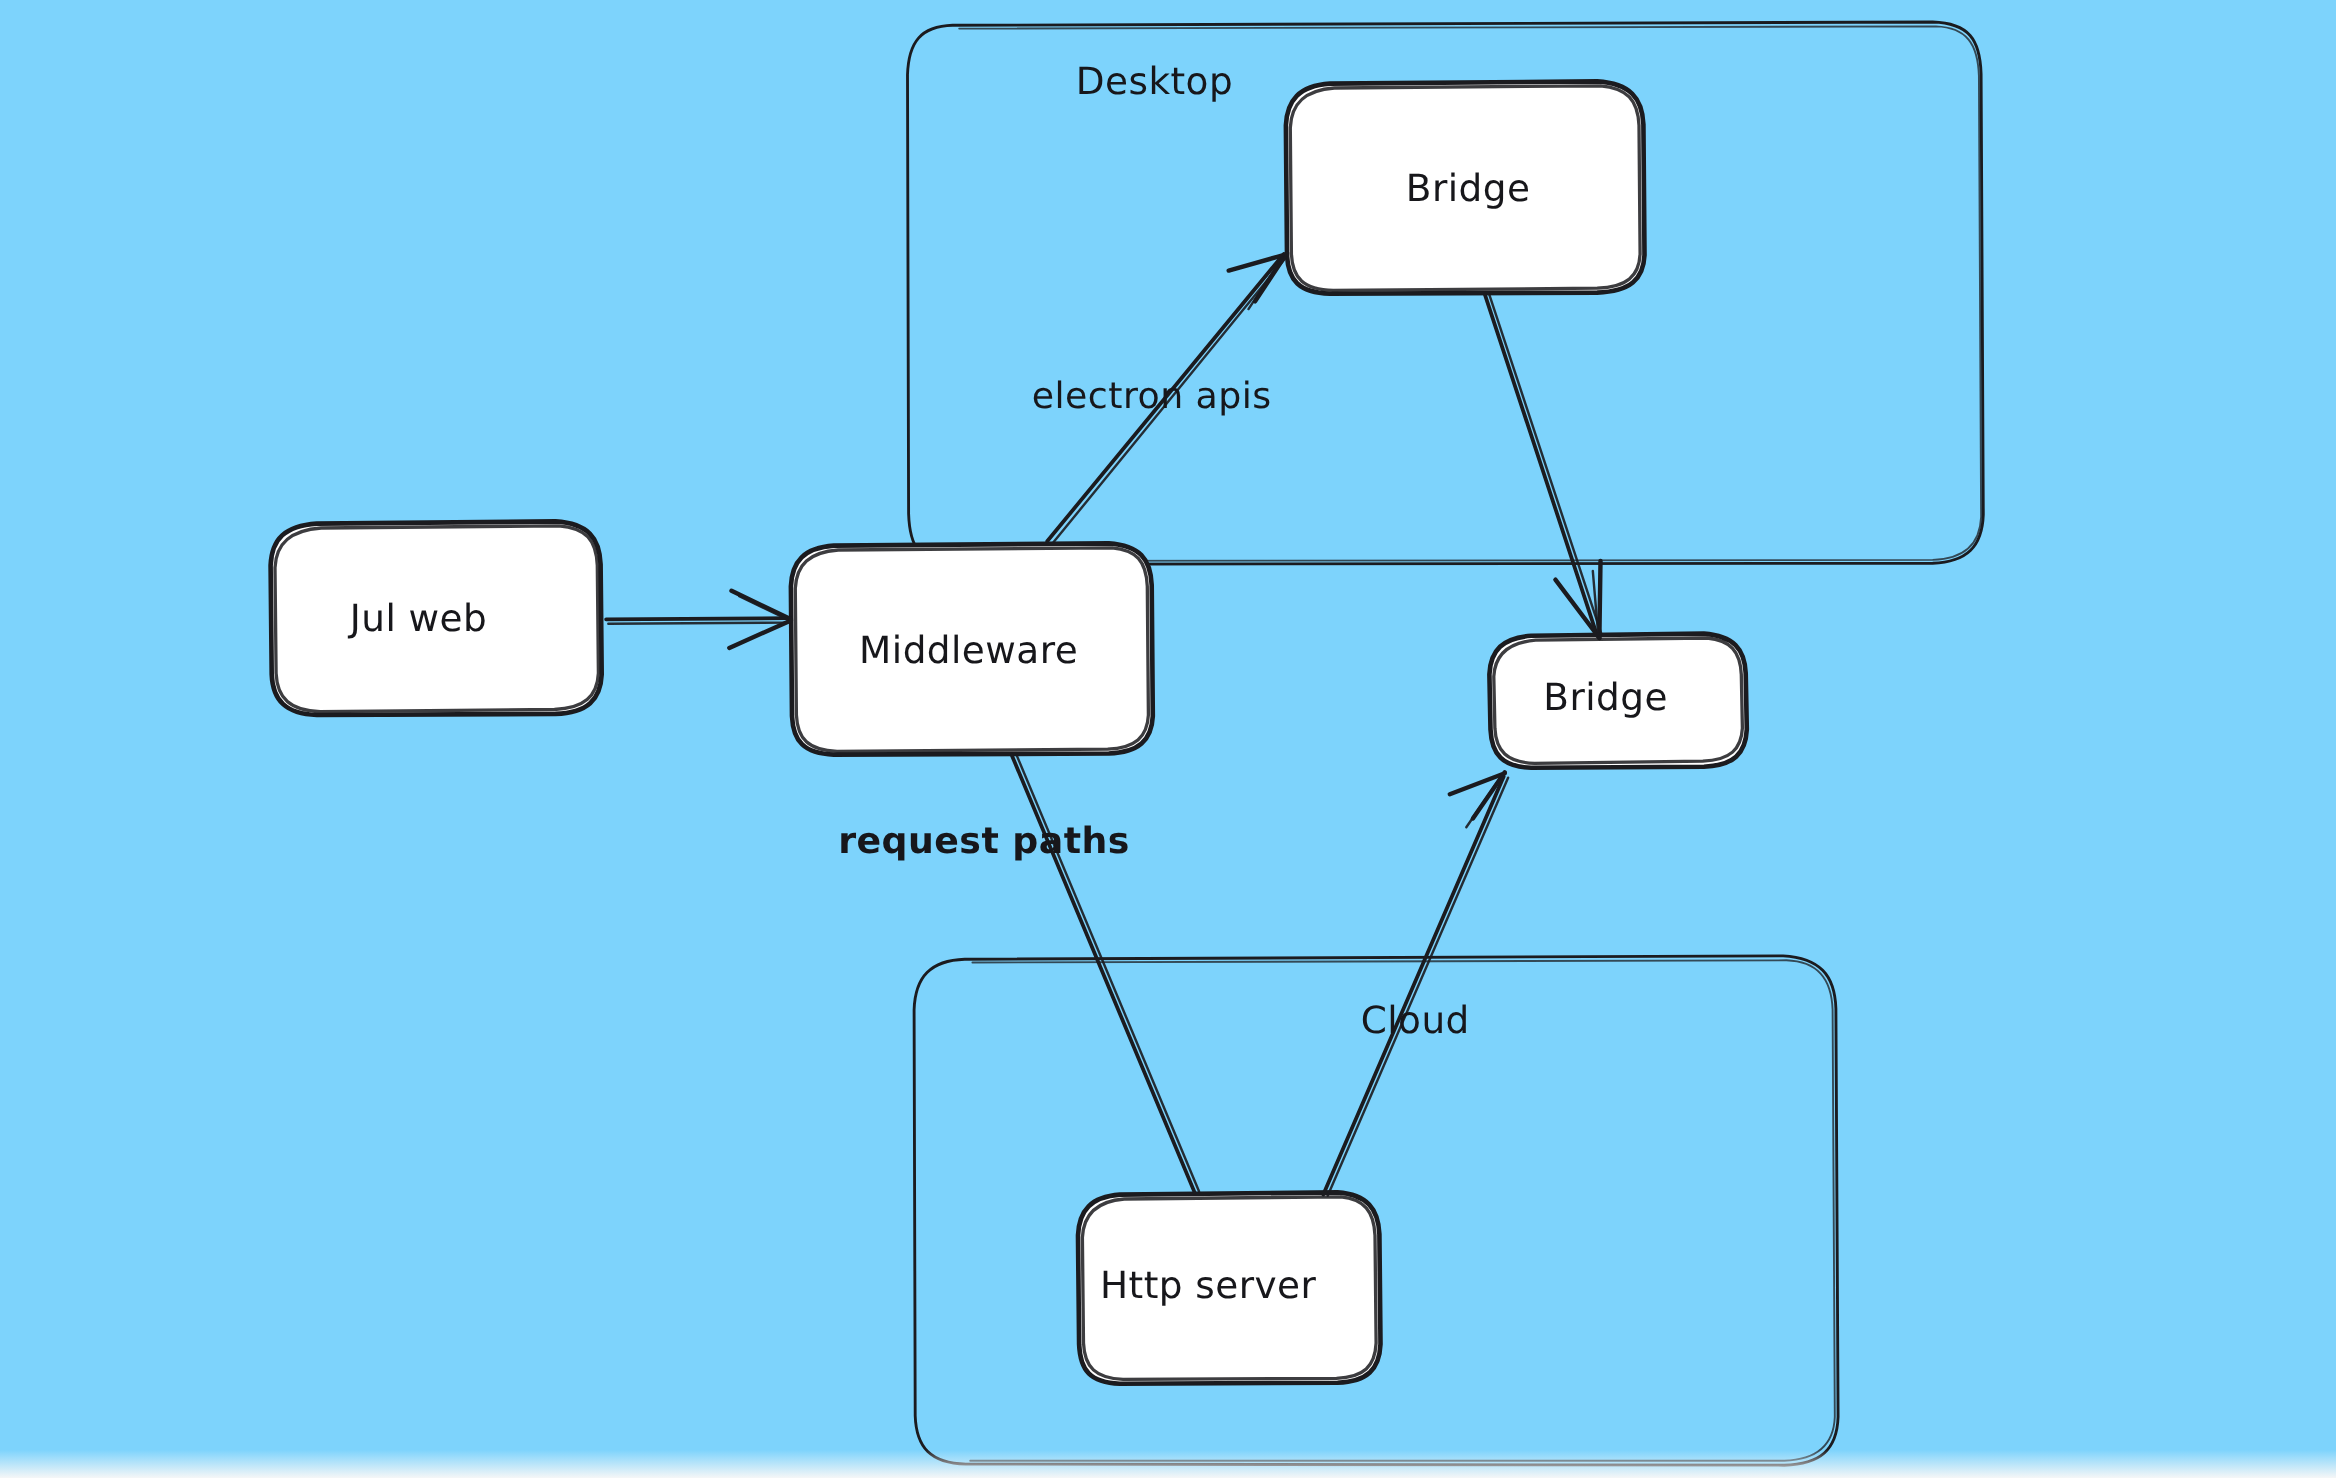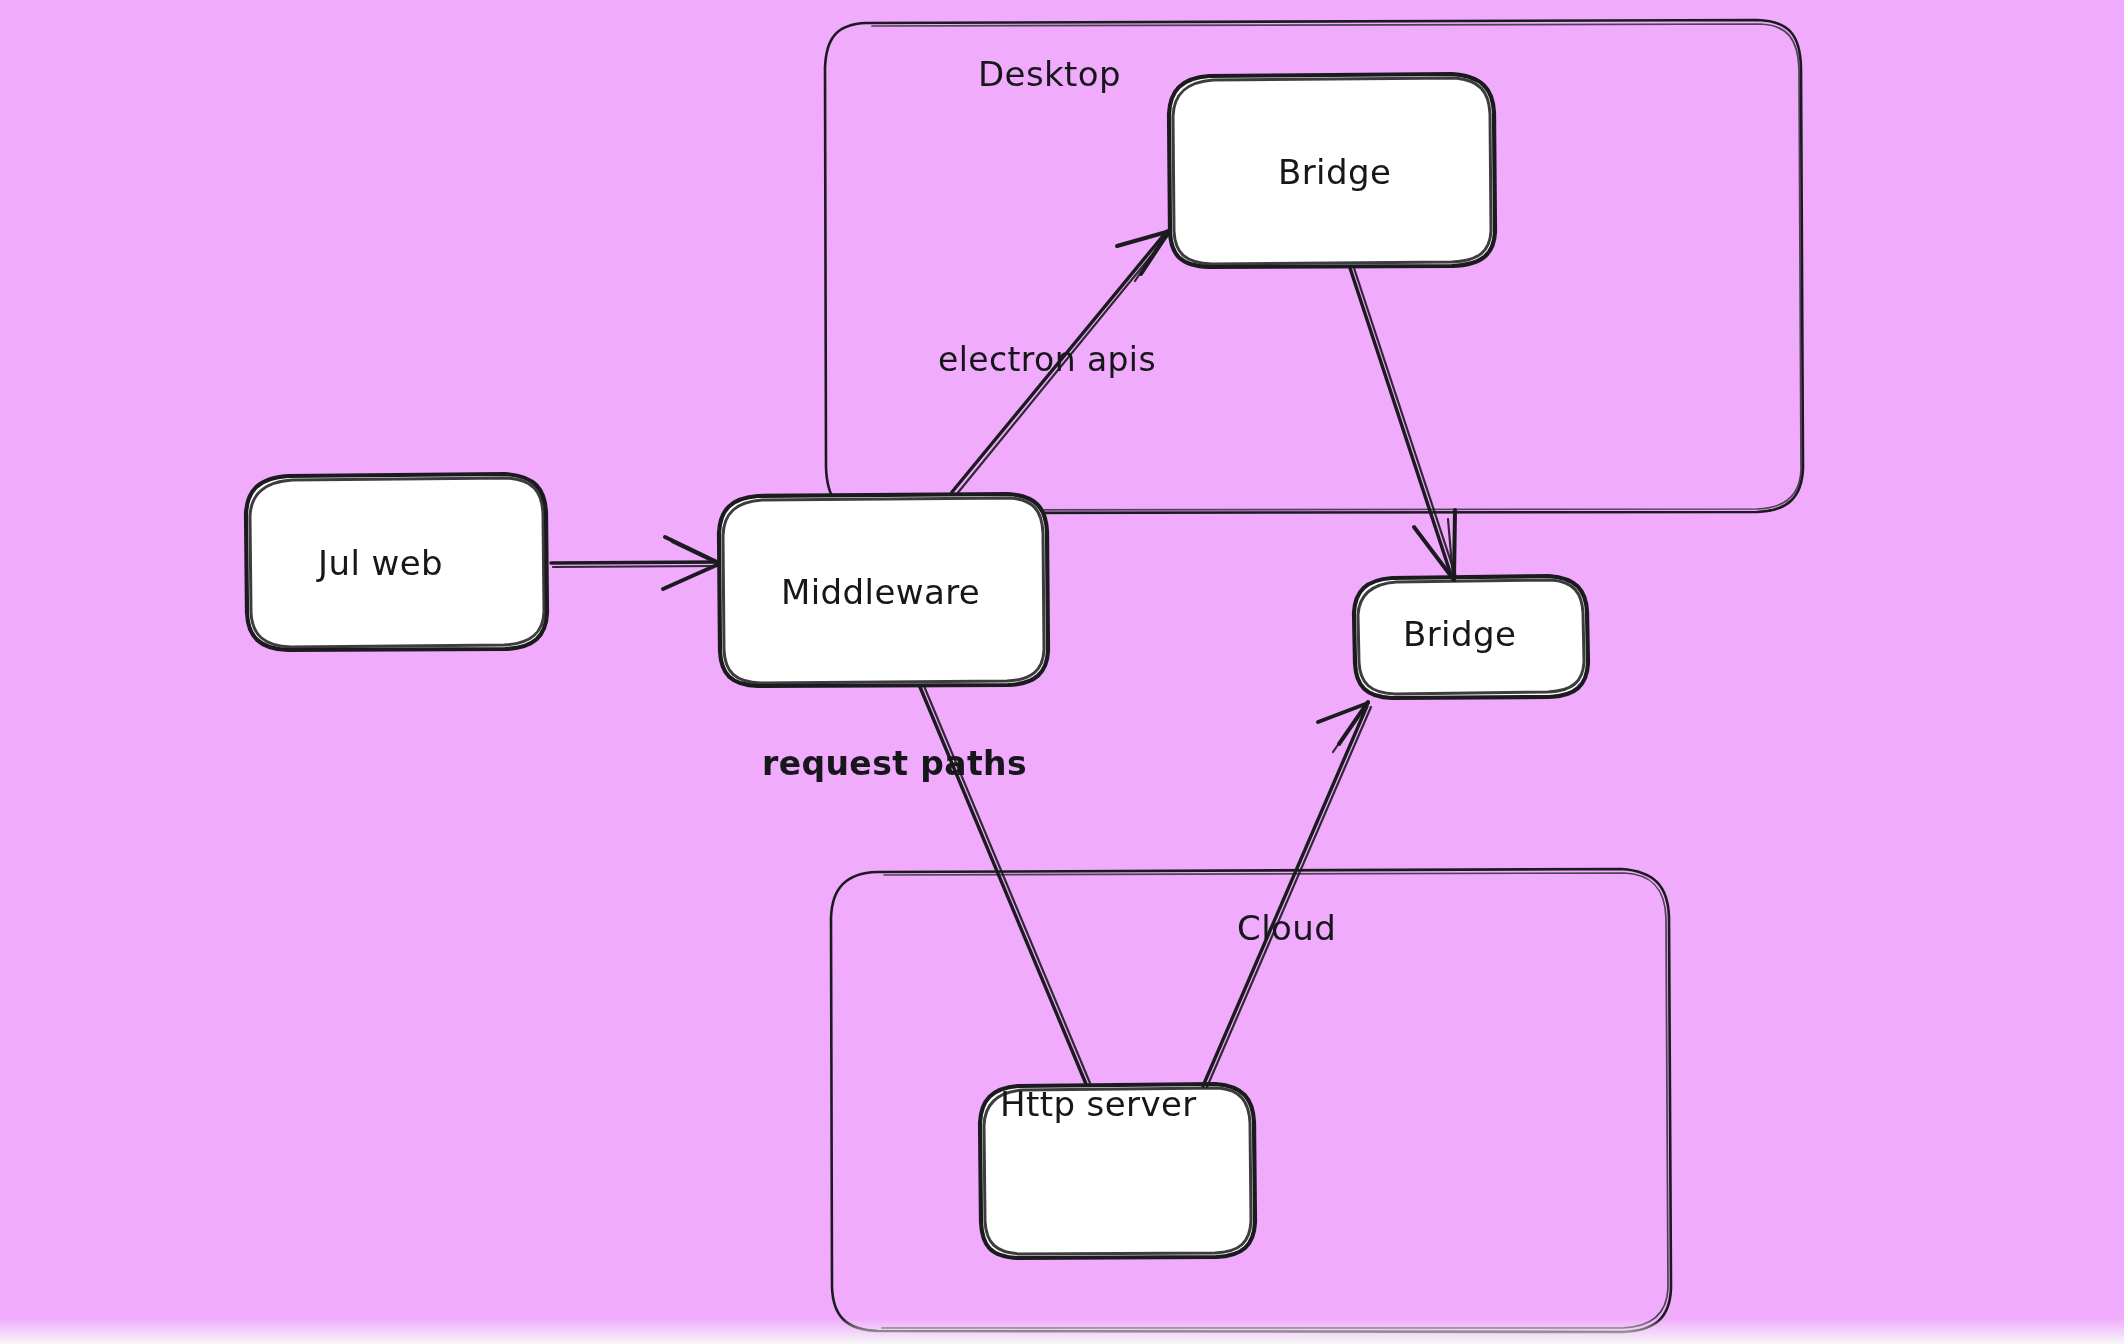--- a/index.html
+++ b/index.html
@@ -10,21 +10,21 @@
   body {
     width: 2124px;
     height: 1344px;
     overflow: hidden;
     font-family: "DejaVu Sans", sans-serif;
   }
   #canvas-root {
     position: relative;
     width: 2124px;
     height: 1344px;
-    background: #f0abfc;
+    background: #7dd3fc;
   }
   #sketch {
     position: absolute;
     inset: 0;
     width: 2124px;
     height: 1344px;
     display: block;
   }
   .sk-stroke {
     fill: none;
@@ -254,21 +254,21 @@
   <div class="hw hw-group" style="left:1237px; top:908px;">Cloud</div>
 
   <div class="hw hw-node" style="left:318px; top:543px;">Jul web</div>
 
   <div class="hw hw-node" style="left:781px; top:572px;">Middleware</div>
 
   <div class="hw hw-node" style="left:1278px; top:152px;">Bridge</div>
 
   <div class="hw hw-node" style="left:1403px; top:614px;">Bridge</div>
 
-  <div class="hw hw-node" style="left:1000px; top:1084px;">Http server</div>
+  <div class="hw hw-node" style="left:1000px; top:1149px;">Http server</div>
 
   <div class="hw hw-edge" style="left:938px; top:340px;">electron apis</div>
 
   <div class="hw hw-edge" style="left:762px; top:744px;font-weight:bold;">request paths</div>
 
 
   <div class="bottom-fade"></div>
 
 </div>
 

